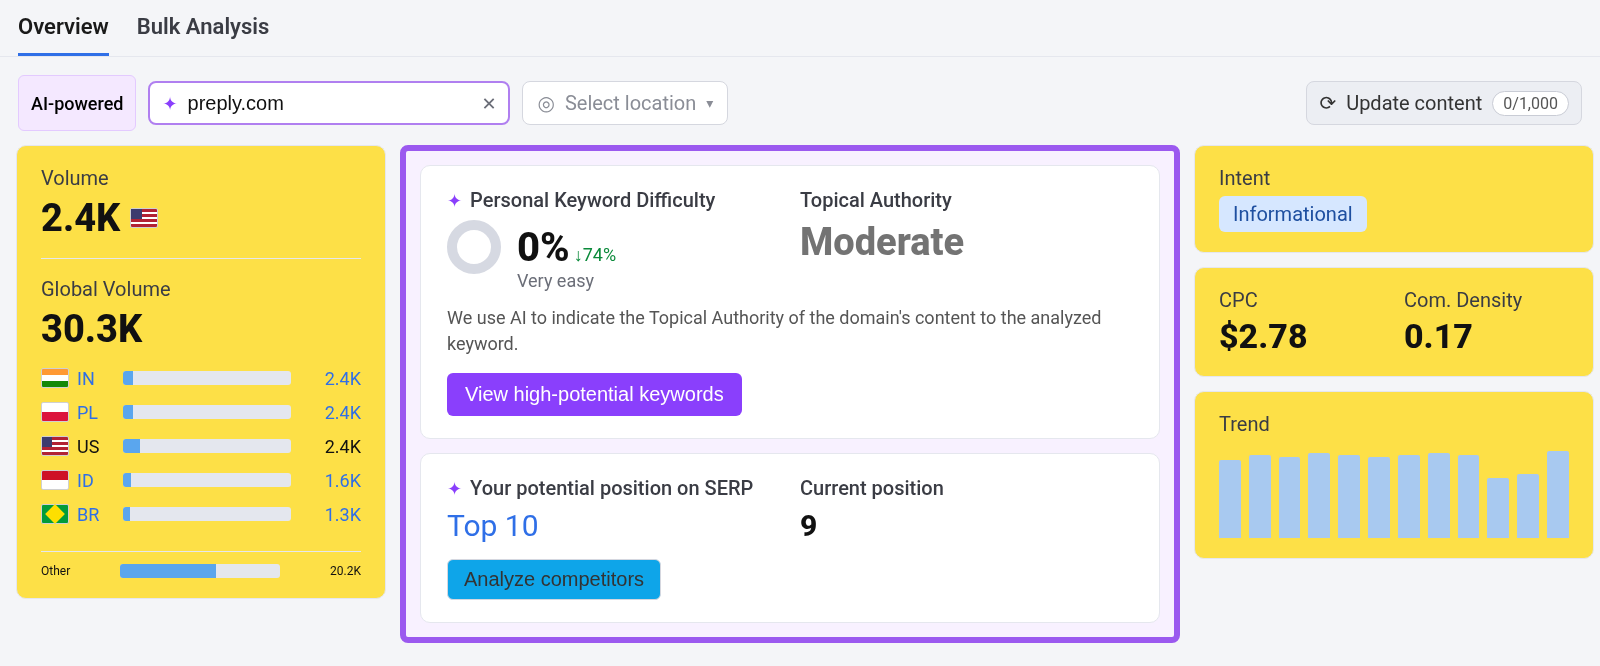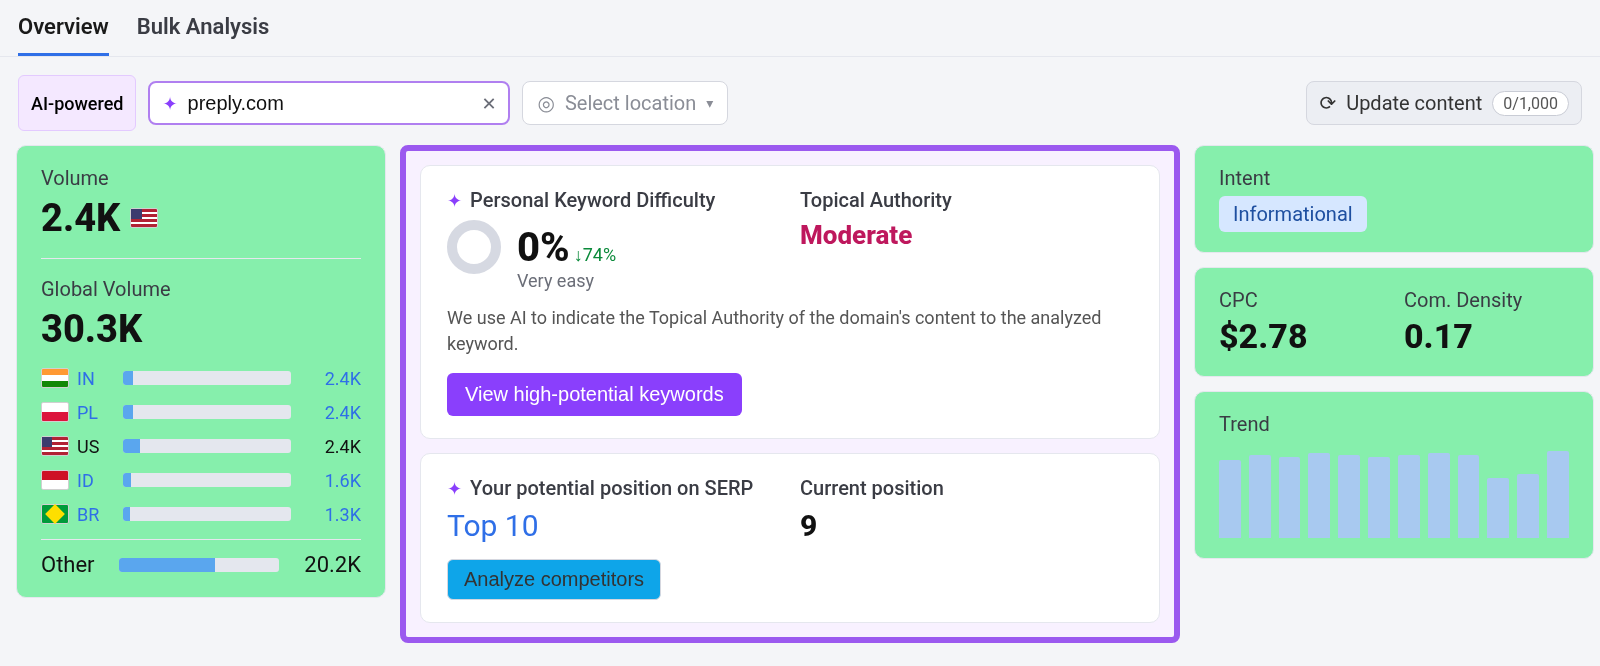--- a/index.html
+++ b/index.html
@@ -120,21 +120,21 @@
   
   .grid {
     display: grid;
     grid-template-columns: 370px 780px 400px;
     gap: 14px;
     padding: 0 16px;
     align-items: start;
   }
 
   .card {
-    background: #86efac;
+    background: #fde047;
     border-radius: 10px;
     border: 1px solid #e5e7ee;
     padding: 20px 24px;
   }
 
   
   .vol-title { font-size: 20px; color: #3a3c44; margin-bottom: 6px; }
   .vol-value { font-size: 38px; font-weight: 800; display: flex; align-items: center; gap: 10px; }
   .flag { width: 28px; height: 20px; display: inline-block; border: 1px solid #d0d0d0; background: linear-gradient(#b22234 0 33%, #fff 33% 66%, #b22234 66% 100%); border-radius: 2px; }
   .flag.us { background: linear-gradient(to bottom, #b22234 0 14%, #fff 14% 28%, #b22234 28% 42%, #fff 42% 56%, #b22234 56% 70%, #fff 70% 84%, #b22234 84% 100%); position: relative; }
@@ -145,21 +145,21 @@
   .flag.br { background: #009b3a; position: relative; }
   .flag.br::before { content:""; position:absolute; left:50%; top:50%; width: 14px; height:14px; background:#fedf00; transform: translate(-50%,-50%) rotate(45deg); }
   .divider { height:1px; background:#e5e7ee; margin: 18px 0; }
   .gvol-row { display: grid; grid-template-columns: 72px 1fr 60px; align-items: center; gap: 10px; height: 34px; font-size: 18px; }
   .gvol-row .cc { display:flex; align-items:center; gap:8px; color:#2f6fe7; }
   .gvol-row .cc.black { color:#111; }
   .gvol-row .val { text-align:right; color:#2f6fe7; }
   .gvol-row .val.black { color:#111; }
   .bar { height: 14px; border-radius: 3px; background: #e4e7ee; position: relative; overflow:hidden; }
   .bar .fill { position:absolute; left:0; top:0; bottom:0; background:#5aa6ee; }
-  .other-row { display:flex; justify-content:space-between; align-items:center; padding-top:12px; border-top:1px solid #e5e7ee; margin-top:8px; font-size:22px; }
+  .other-row { display:flex; justify-content:space-between; align-items:center; padding-top:12px; border-top:1px solid #e5e7ee; margin-top:20px; font-size:12px; }
   .other-bar { height:14px; border-radius:3px; background:#e4e7ee; position:relative; overflow:hidden; width: 160px; }
   .other-bar .fill { position:absolute; left:0; top:0; bottom:0; background:#5aa6ee; }
 
   
   .center-col {
     border: 6px solid #9b59ef;
     border-radius: 8px;
     padding: 14px;
     background: #f8f1ff;
     display: flex;
@@ -172,21 +172,21 @@
   .pct-row { display:flex; align-items:center; gap:16px; }
   .ring {
     width: 54px; height: 54px; border-radius: 50%;
     border: 10px solid #d6d9e2;
     border-top-color: #d6d9e2;
   }
   .pct-big { font-size: 40px; font-weight: 800; }
   .delta { color:#0a8a3a; font-size:18px; }
   .delta::before { content:"↓"; }
   .very-easy { color:#6b6e78; font-size:18px; margin-left: 70px; margin-top: -4px; }
-  .ta-val { font-size:26px; font-weight:800; color:#be185d; }
+  .ta-val { font-size:38px; font-weight:800; color:#737373; }
   .desc { color:#555; font-size:18px; margin-top:14px; line-height:1.45; }
   .primary-btn {
     margin-top:16px;
     background:#8a3ffc;
     color:#fff;
     border:none;
     border-radius:6px;
     padding:10px 18px;
     font-size:20px;
     cursor:pointer;

